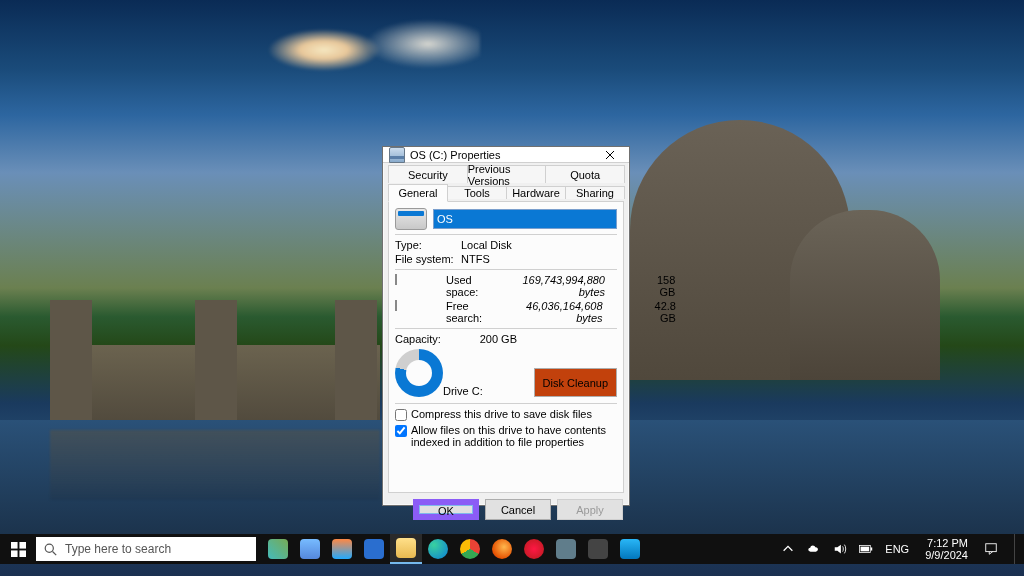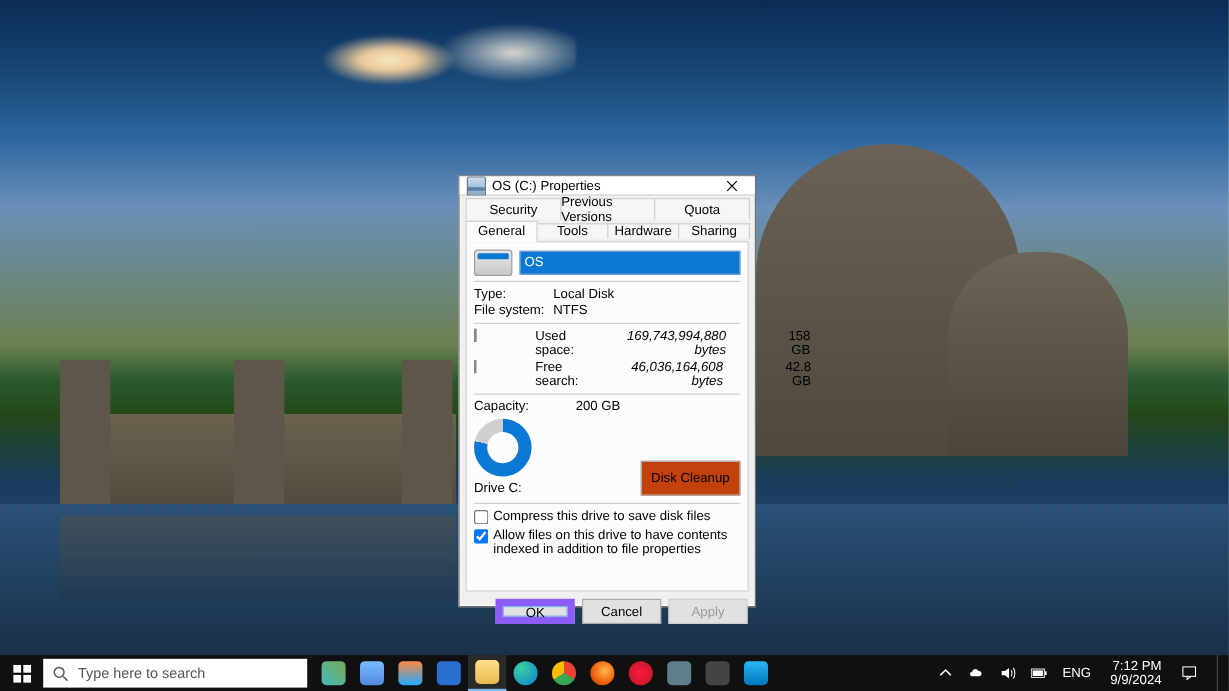--- a/index.html
+++ b/index.html
@@ -64,39 +64,39 @@
   .sw-free{ background:#cfcfcf;}
   .space-row .lbl{ width:64px;}
   .space-row .bytes{ flex:1; text-align:right; padding-right:8px;font-style:italic;}
   .space-row .gb{ width:42px; text-align:right;}
   .capacity-row { display:flex; font-size:11px; margin:3px 0;}
   .capacity-row .lbl{ width:80px;}
   .capacity-row .bytes{ flex:1; text-align:right; padding-right:8px;}
   .capacity-row .gb{ width:42px; text-align:right;}
 
   .donut-wrap{ display:flex; align-items:flex-end; margin-top:4px;}
-  .donut-col{ flex:1; display:flex; flex-direction:column; align-items:flex-start;}
+  .donut-col{ flex:1; display:flex; flex-direction:row; align-items:flex-end;}
   .donut { width:48px; height:48px; border-radius:50%;
     background: conic-gradient(#0a78d4 0deg 283deg, #cfcfcf 283deg 360deg);
     display:flex; align-items:center; justify-content:center;}
   .donut .hole{ width:26px; height:26px; background:#fcfcfc; border-radius:50%;}
   .donut-lbl{ font-size:11px; margin-top:4px;}
   .cleanup-btn{ height:29px; padding:0 8px; font-size:11px; background:#c2410c; border:1px solid #adadad; cursor:pointer;}
 
   .chk-row{ display:flex; align-items:flex-start; font-size:11px; margin:3px 0;}
   .chk-row input{ margin:1px 4px 0 0; width:12px; height:12px; flex-shrink:0;}
   .chk-row label{ line-height:12px; }
 
   .btnbar{ display:flex; justify-content:flex-end; gap:6px; padding:6px 6px 0 6px;}
   .btn{ width:66px; height:21px; font-size:11px; background:#e1e1e1; border:1px solid #adadad; cursor:pointer;}
   .btn.primary{ border:6px solid #8b5cf6; box-shadow:0 0 0 1px #7fb9ec inset;}
   .btn.disabled{ color:#9a9a9a; border-color:#cfcfcf;}
 
   
-  .taskbar{ position:absolute; left:0; bottom:0; width:1024px; height:30px; background:#101010; color:#fff;
+  .taskbar{ position:absolute; left:0; bottom:12px; width:1024px; height:30px; background:#101010; color:#fff;
     display:flex; align-items:center; }
   .start{ width:36px; height:30px; display:flex; align-items:center; justify-content:center; cursor:pointer;}
   .start svg{width:15px;height:15px;fill:#fff;}
   .search{ display:flex; align-items:center; width:220px; height:24px; background:#fff; color:#555; padding:0 8px; margin-right:6px;}
   .search svg{width:13px;height:13px;fill:#555;margin-right:8px;flex-shrink:0;}
   .search span{font-size:12px;}
   .tb-icons{ display:flex; align-items:center; }
   .tb-icon{ width:32px; height:30px; display:flex; align-items:center; justify-content:center; cursor:pointer;}
   .tb-icon.active{ border-bottom:2px solid #76b9ed; background:#2a2a2a;}
   .tray{ margin-left:auto; display:flex; align-items:center; height:30px; padding:0 4px; gap:12px;}

